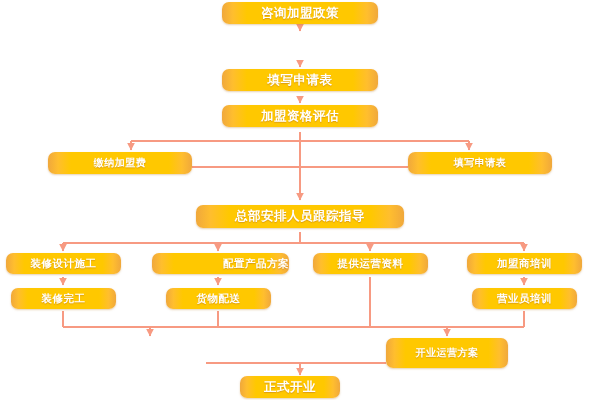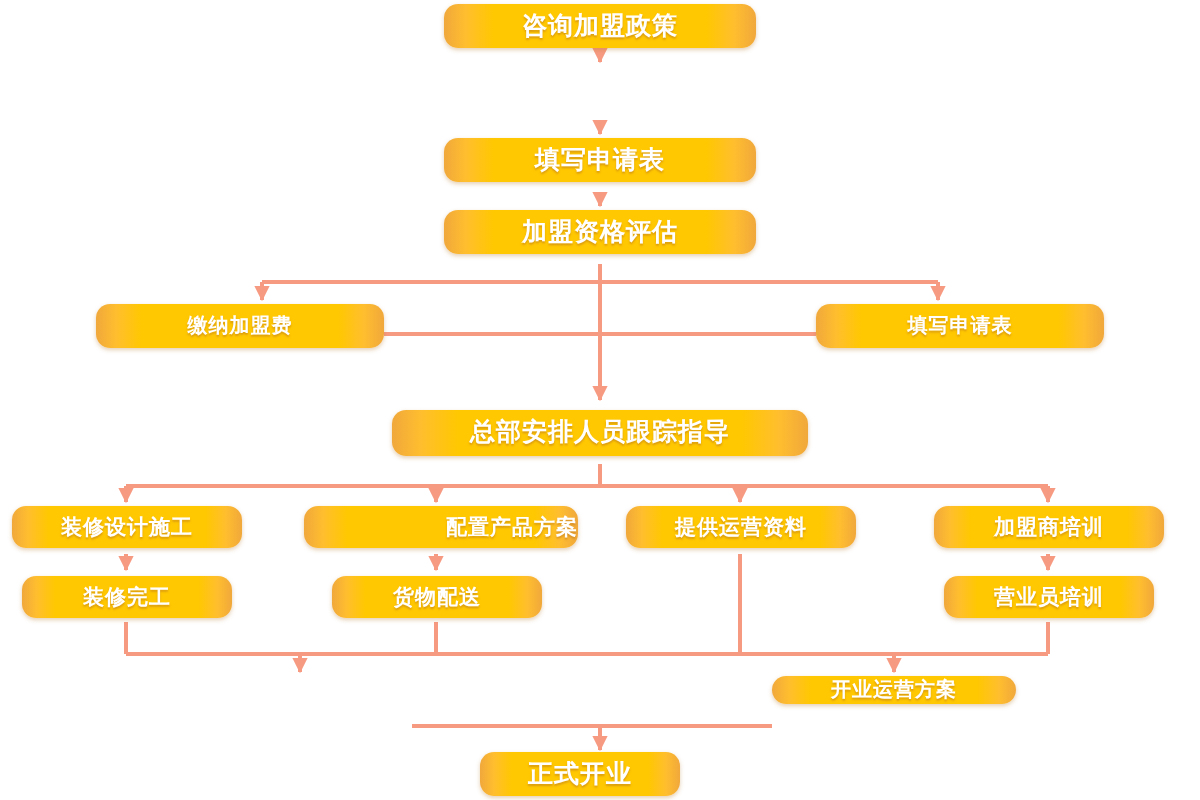--- a/index.html
+++ b/index.html
@@ -128,21 +128,21 @@
   <div class="node n-sm" style="left:11px;top:288px;width:105px;height:21px;">
     <span>装修完工</span>
   </div>
   <div class="node n-sm" style="left:166px;top:288px;width:105px;height:21px;">
     <span>货物配送</span>
   </div>
   <div class="node n-sm" style="left:472px;top:288px;width:105px;height:21px;">
     <span>营业员培训</span>
   </div>
 
-  <div class="node n-md" style="left:386px;top:338px;width:122px;height:14px;">
+  <div class="node n-md" style="left:386px;top:338px;width:122px;height:30px;">
     <span>开业运营方案</span>
   </div>
 
   <div class="node n-lg" style="left:240px;top:376px;width:100px;height:22px;">
     <span>正式开业</span>
   </div>
 
 </div>
 
 </body></html>

